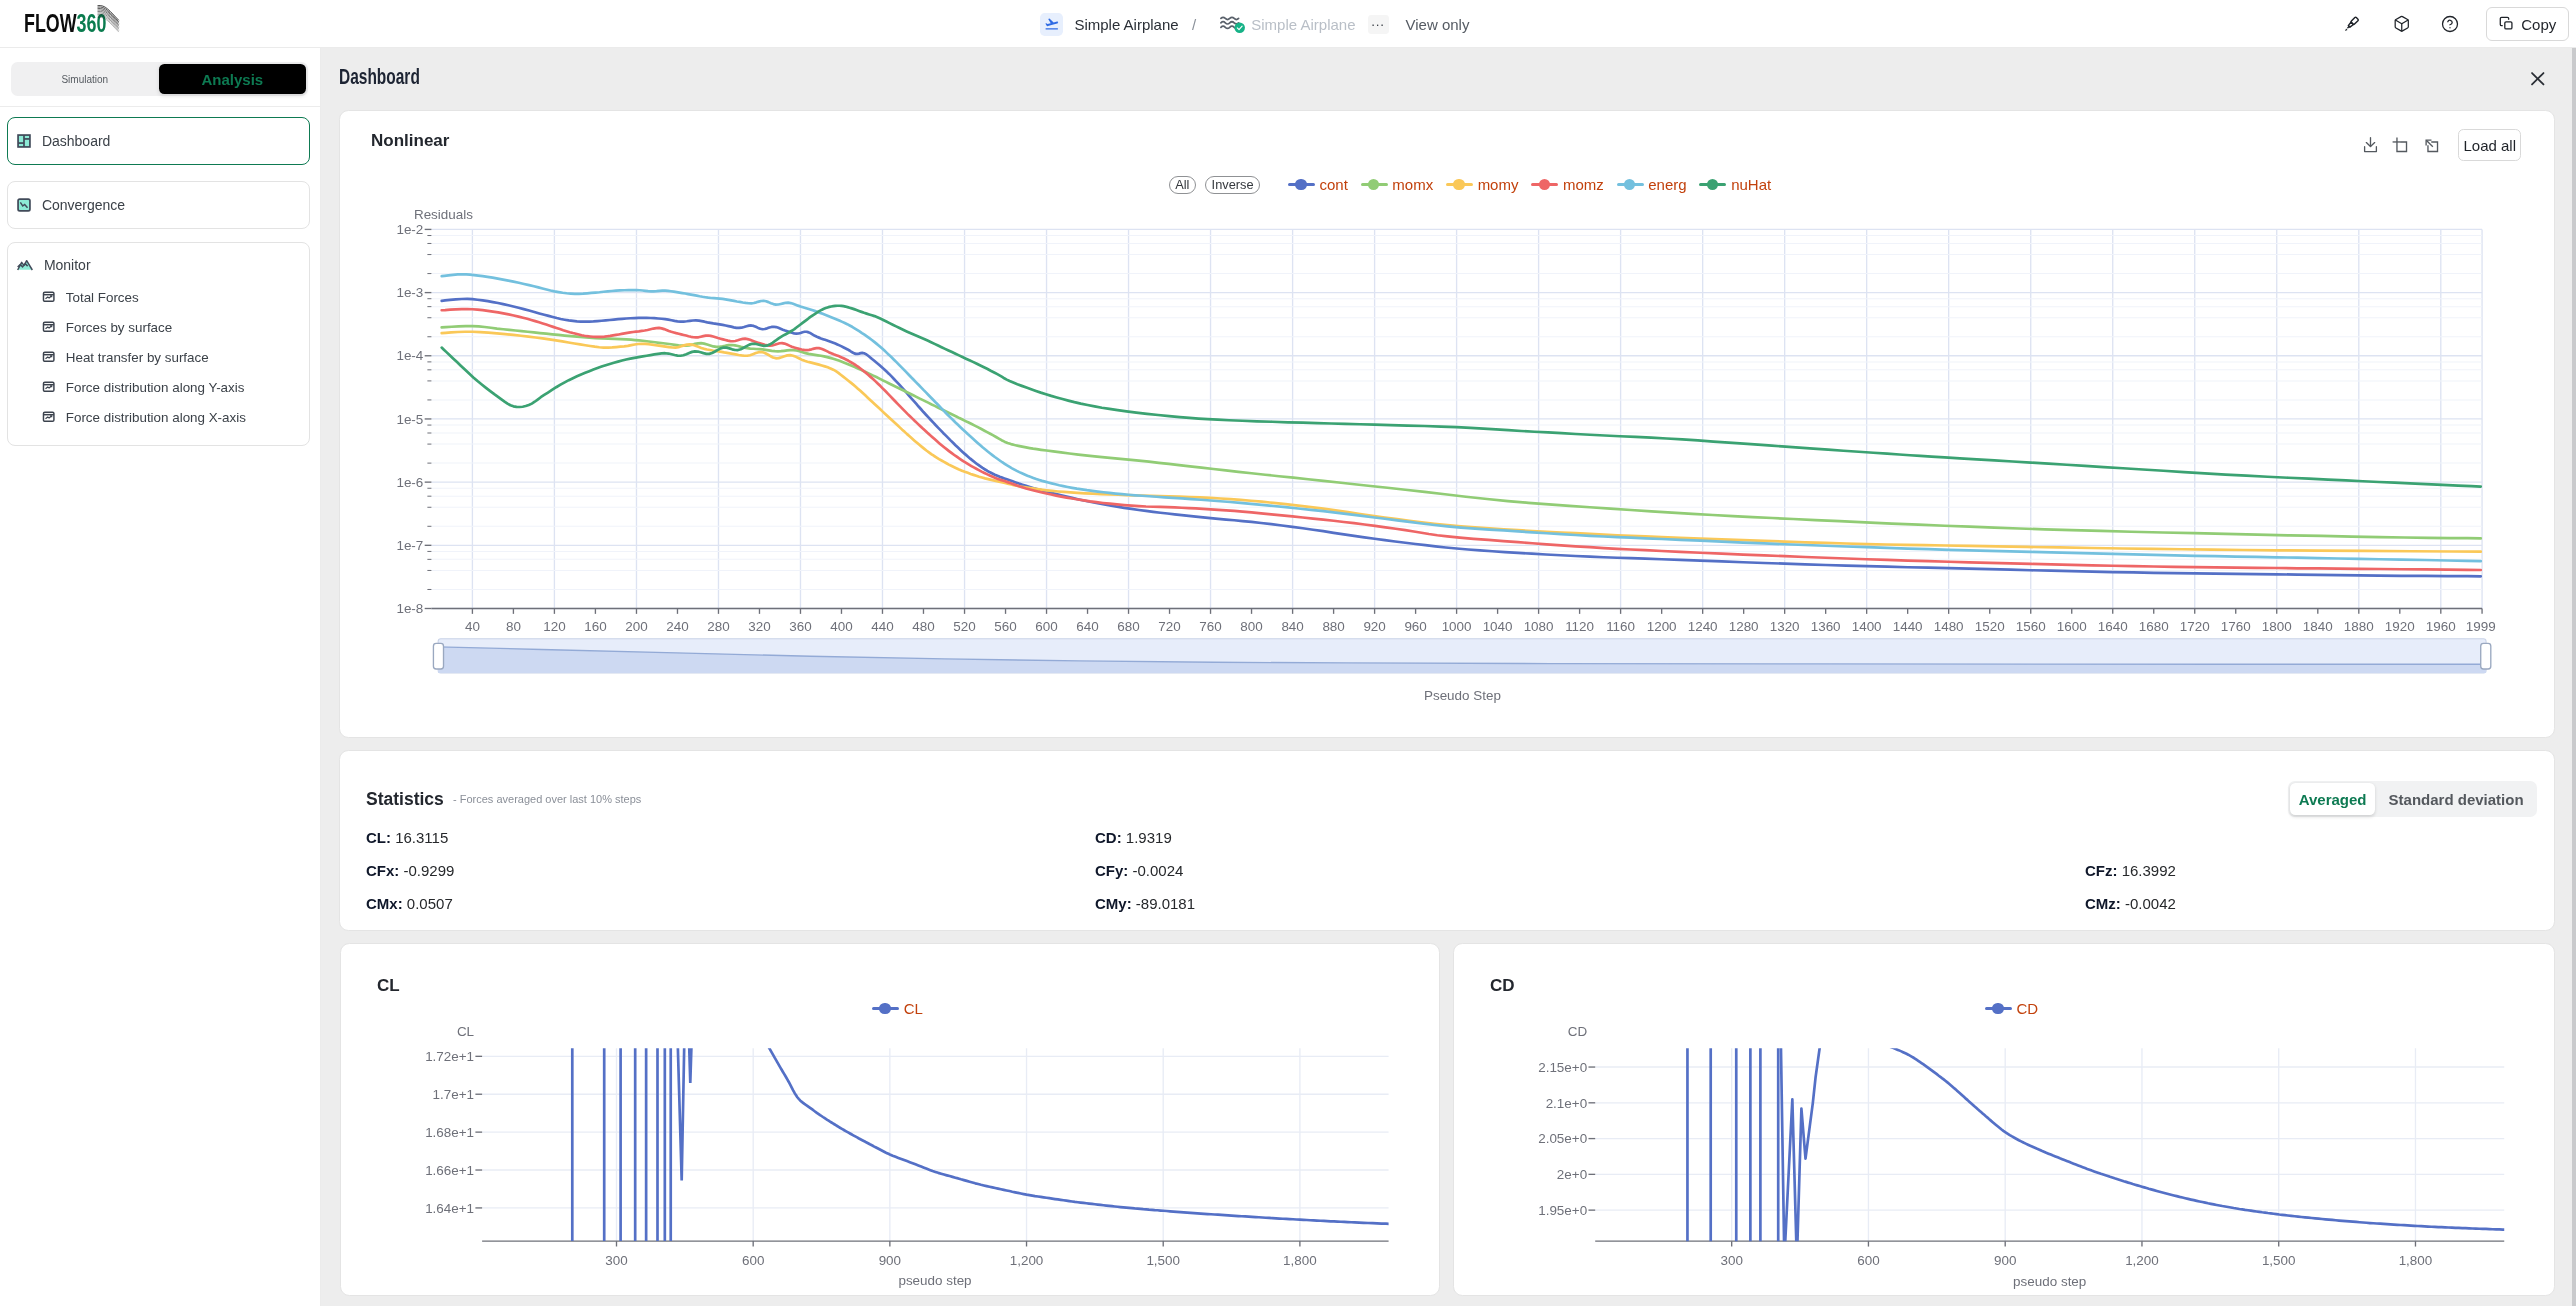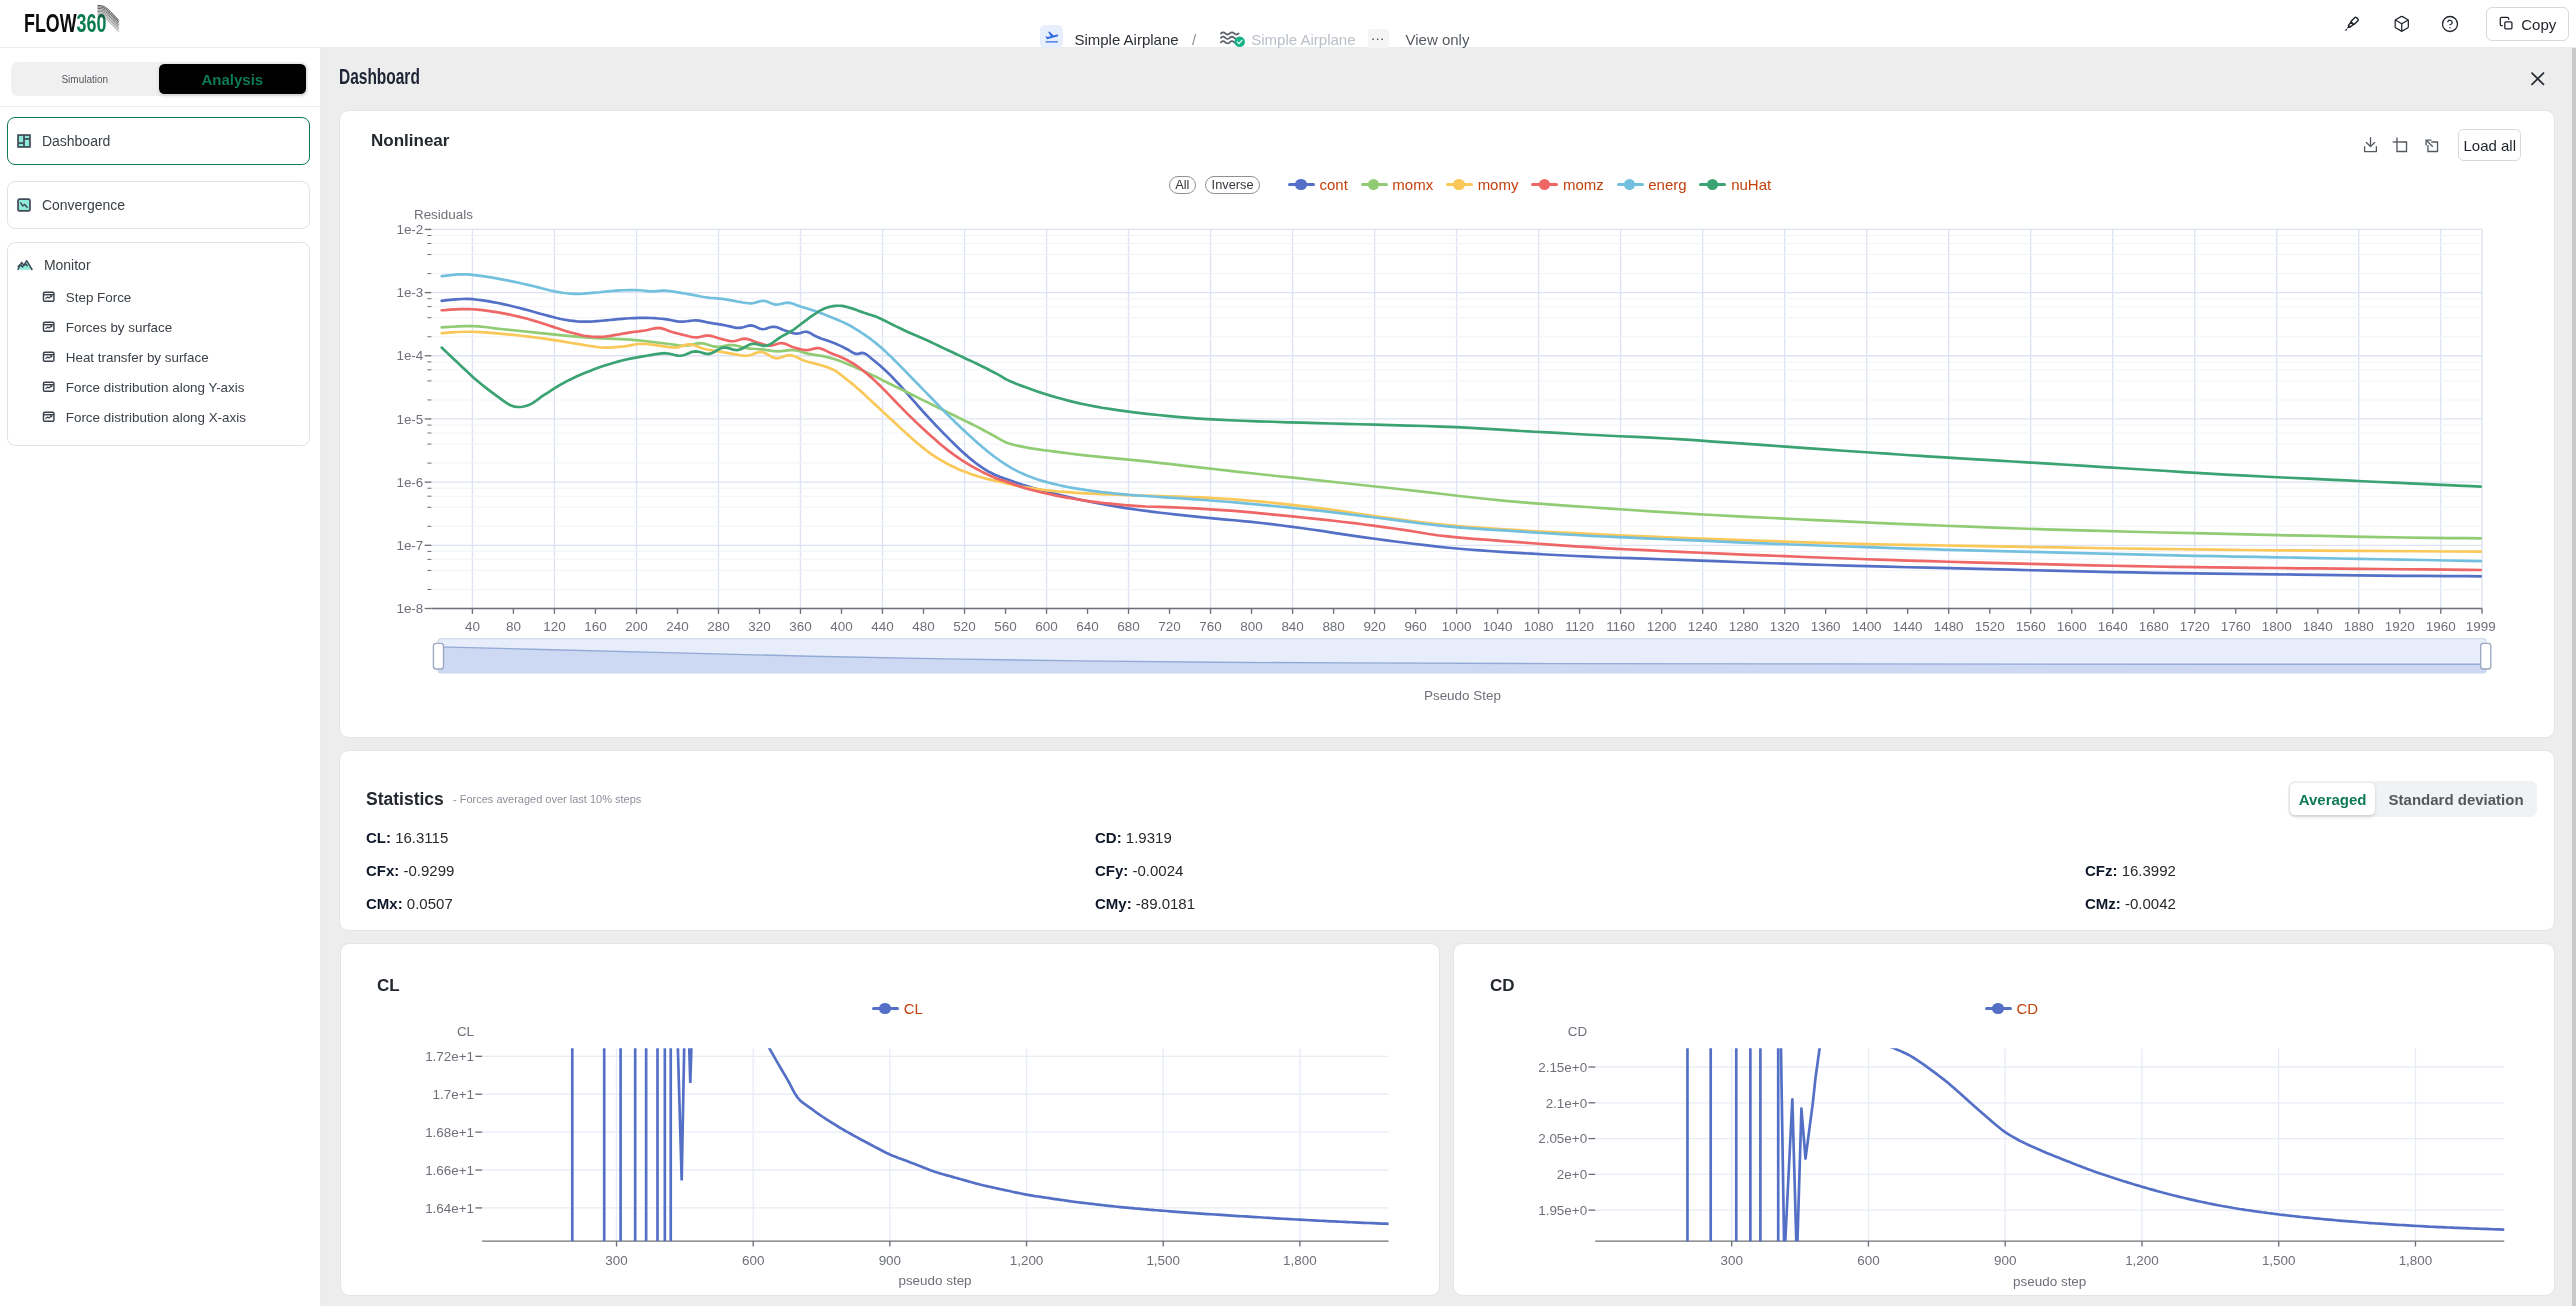--- a/index.html
+++ b/index.html
@@ -3,21 +3,21 @@
 <style>
 * { margin:0; padding:0; box-sizing:border-box; }
 html,body { width:2576px; height:1306px; overflow:hidden; font-family:"Liberation Sans",sans-serif; background:#ededed; -webkit-font-smoothing:antialiased; }
 .abs { position:absolute; }
 #topbar { position:absolute; left:0; top:0; width:2576px; height:48px; background:#fff; border-bottom:1.3px solid #ebebeb; z-index:5; }
 #sidebar { position:absolute; left:0; top:48px; width:321px; height:1258px; background:#fff; border-right:1.3px solid #ebebeb; z-index:4; }
 #main { position:absolute; left:323px; top:48px; width:2253px; height:1258px; background:#ededed; }
 .card { position:absolute; background:#fff; border:0.7px solid #e4e4e4; border-radius:9.4px; }
 .logo { position:absolute; left:23.5px; top:9.4px; font-weight:700; font-size:25.5px; color:#0c0c0c; transform:scaleX(0.70); transform-origin:left center; white-space:nowrap; }
 .logo .g { color:#0b7c4f; }
-.crumb { position:absolute; left:1040px; top:0; height:48px; display:flex; align-items:flex-end; white-space:nowrap; }
+.crumb { position:absolute; left:1040px; top:0; height:48px; display:flex; align-items:center; white-space:nowrap; }
 .planebox { width:23px; height:23px; border-radius:4.7px; background:#e7effd; display:flex; align-items:center; justify-content:center; }
 .crumb .t1 { font-size:15px; color:#2a2f36; margin-left:11.4px; }
 .crumb .sl { font-size:15px; color:#8a9099; margin:0 13.4px; }
 .crumb .t2 { font-size:15px; color:#b9bfc7; margin-left:10.8px; }
 .crumb .dots { width:21px; height:19px; border-radius:3.4px; background:#f5f5f5; color:#3c4148; font-size:13.4px; letter-spacing:0.7px; display:flex; align-items:center; justify-content:center; margin-left:12px; padding-bottom:5.4px; }
 .crumb .vo { font-size:15px; color:#555b63; margin-left:17px; }
 .topicons { position:absolute; right:0; top:0; height:48px; display:flex; align-items:center; }
 .copybtn { display:flex; align-items:center; gap:6.7px; border:0.7px solid #d9d9d9; border-radius:6px; height:34px; padding:0 12px; font-size:15px; color:#1f2329; background:#fff; }
 .tabwrap { position:absolute; left:10.8px; top:14px; width:297px; height:34px; background:#f0f0f1; border-radius:6.7px; display:flex; align-items:center; }
 .tab1 { width:148px; text-align:center; font-size:10px; color:#565b61; }
@@ -150,21 +150,21 @@
         </svg>
         <span>Monitor</span>
       </div>
     <div class="subrow">
         <svg width="13.4" height="13.4" viewBox="0 0 20 20">
           <rect x="2.2" y="3.4" width="15.6" height="13.4" rx="2" fill="none" stroke="#3c434e" stroke-width="2.2"></rect>
           <line x1="2.2" y1="7" x2="17.8" y2="7" stroke="#3c434e" stroke-width="2.2"></line>
           <polyline points="5.2,13 8.6,10.4 10.6,11.8 14.2,9" fill="none" stroke="#3c434e" stroke-width="1.8"></polyline>
           <polyline points="12.2,8.7 14.5,8.7 14.5,11" fill="none" stroke="#3c434e" stroke-width="1.8"></polyline>
         </svg>
-        <span>Step Force</span>
+        <span>Total Forces</span>
       </div>
     <div class="subrow">
         <svg width="13.4" height="13.4" viewBox="0 0 20 20">
           <rect x="2.2" y="3.4" width="15.6" height="13.4" rx="2" fill="none" stroke="#3c434e" stroke-width="2.2"></rect>
           <line x1="2.2" y1="7" x2="17.8" y2="7" stroke="#3c434e" stroke-width="2.2"></line>
           <polyline points="5.2,13 8.6,10.4 10.6,11.8 14.2,9" fill="none" stroke="#3c434e" stroke-width="1.8"></polyline>
           <polyline points="12.2,8.7 14.5,8.7 14.5,11" fill="none" stroke="#3c434e" stroke-width="1.8"></polyline>
         </svg>
         <span>Forces by surface</span>
       </div>

